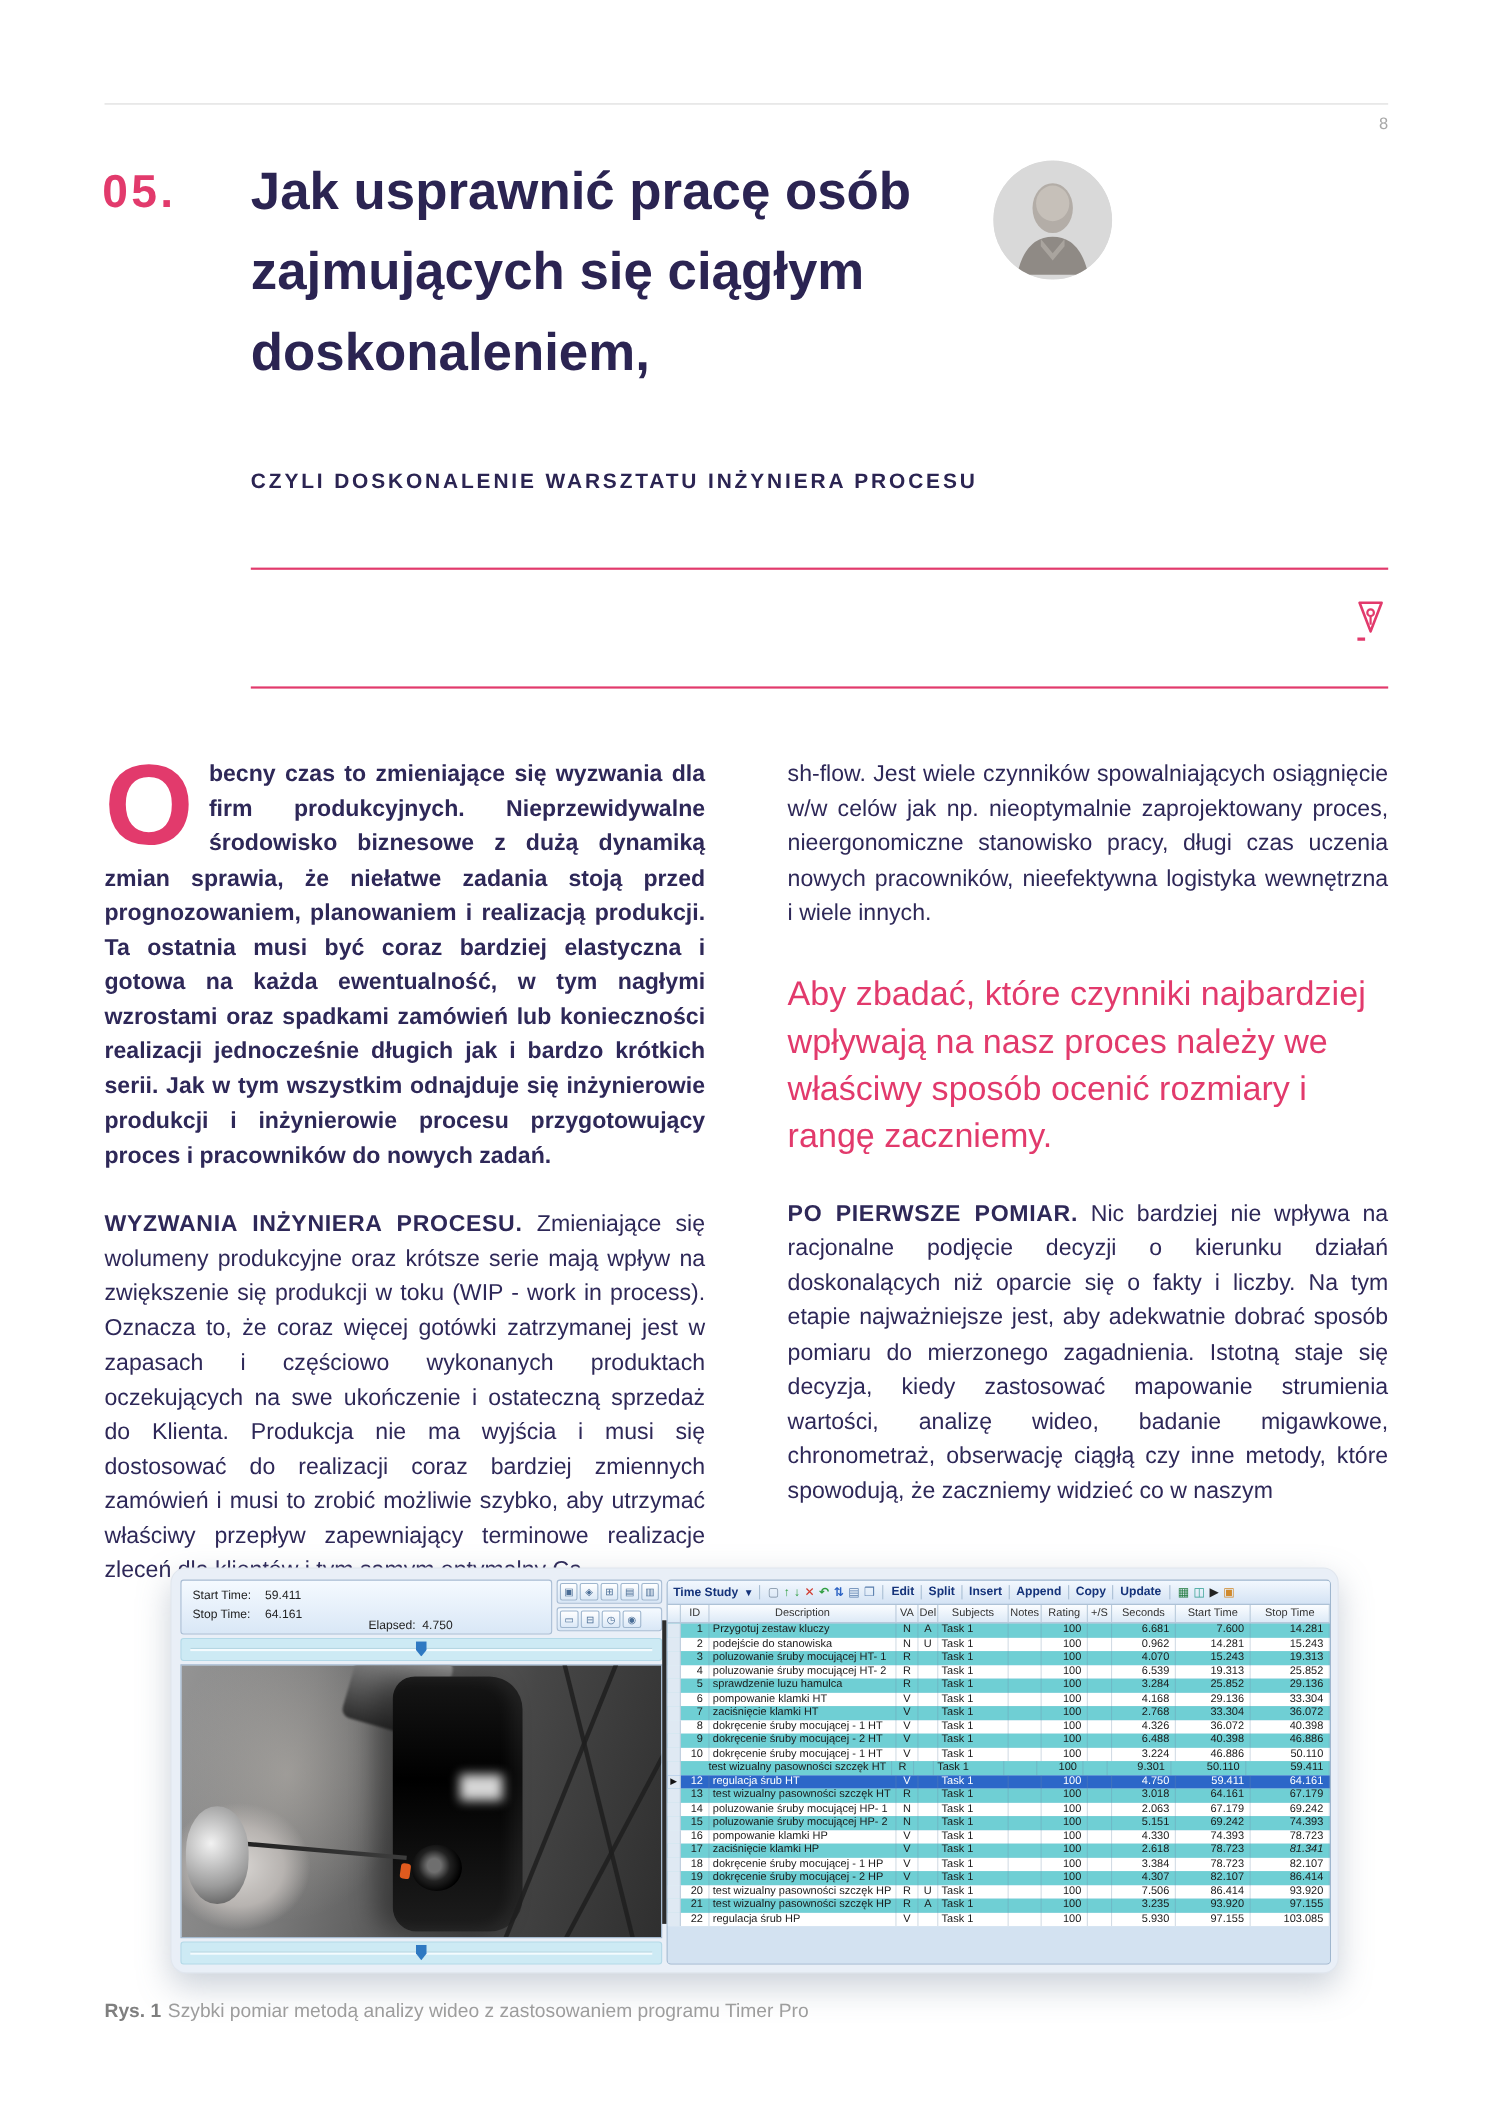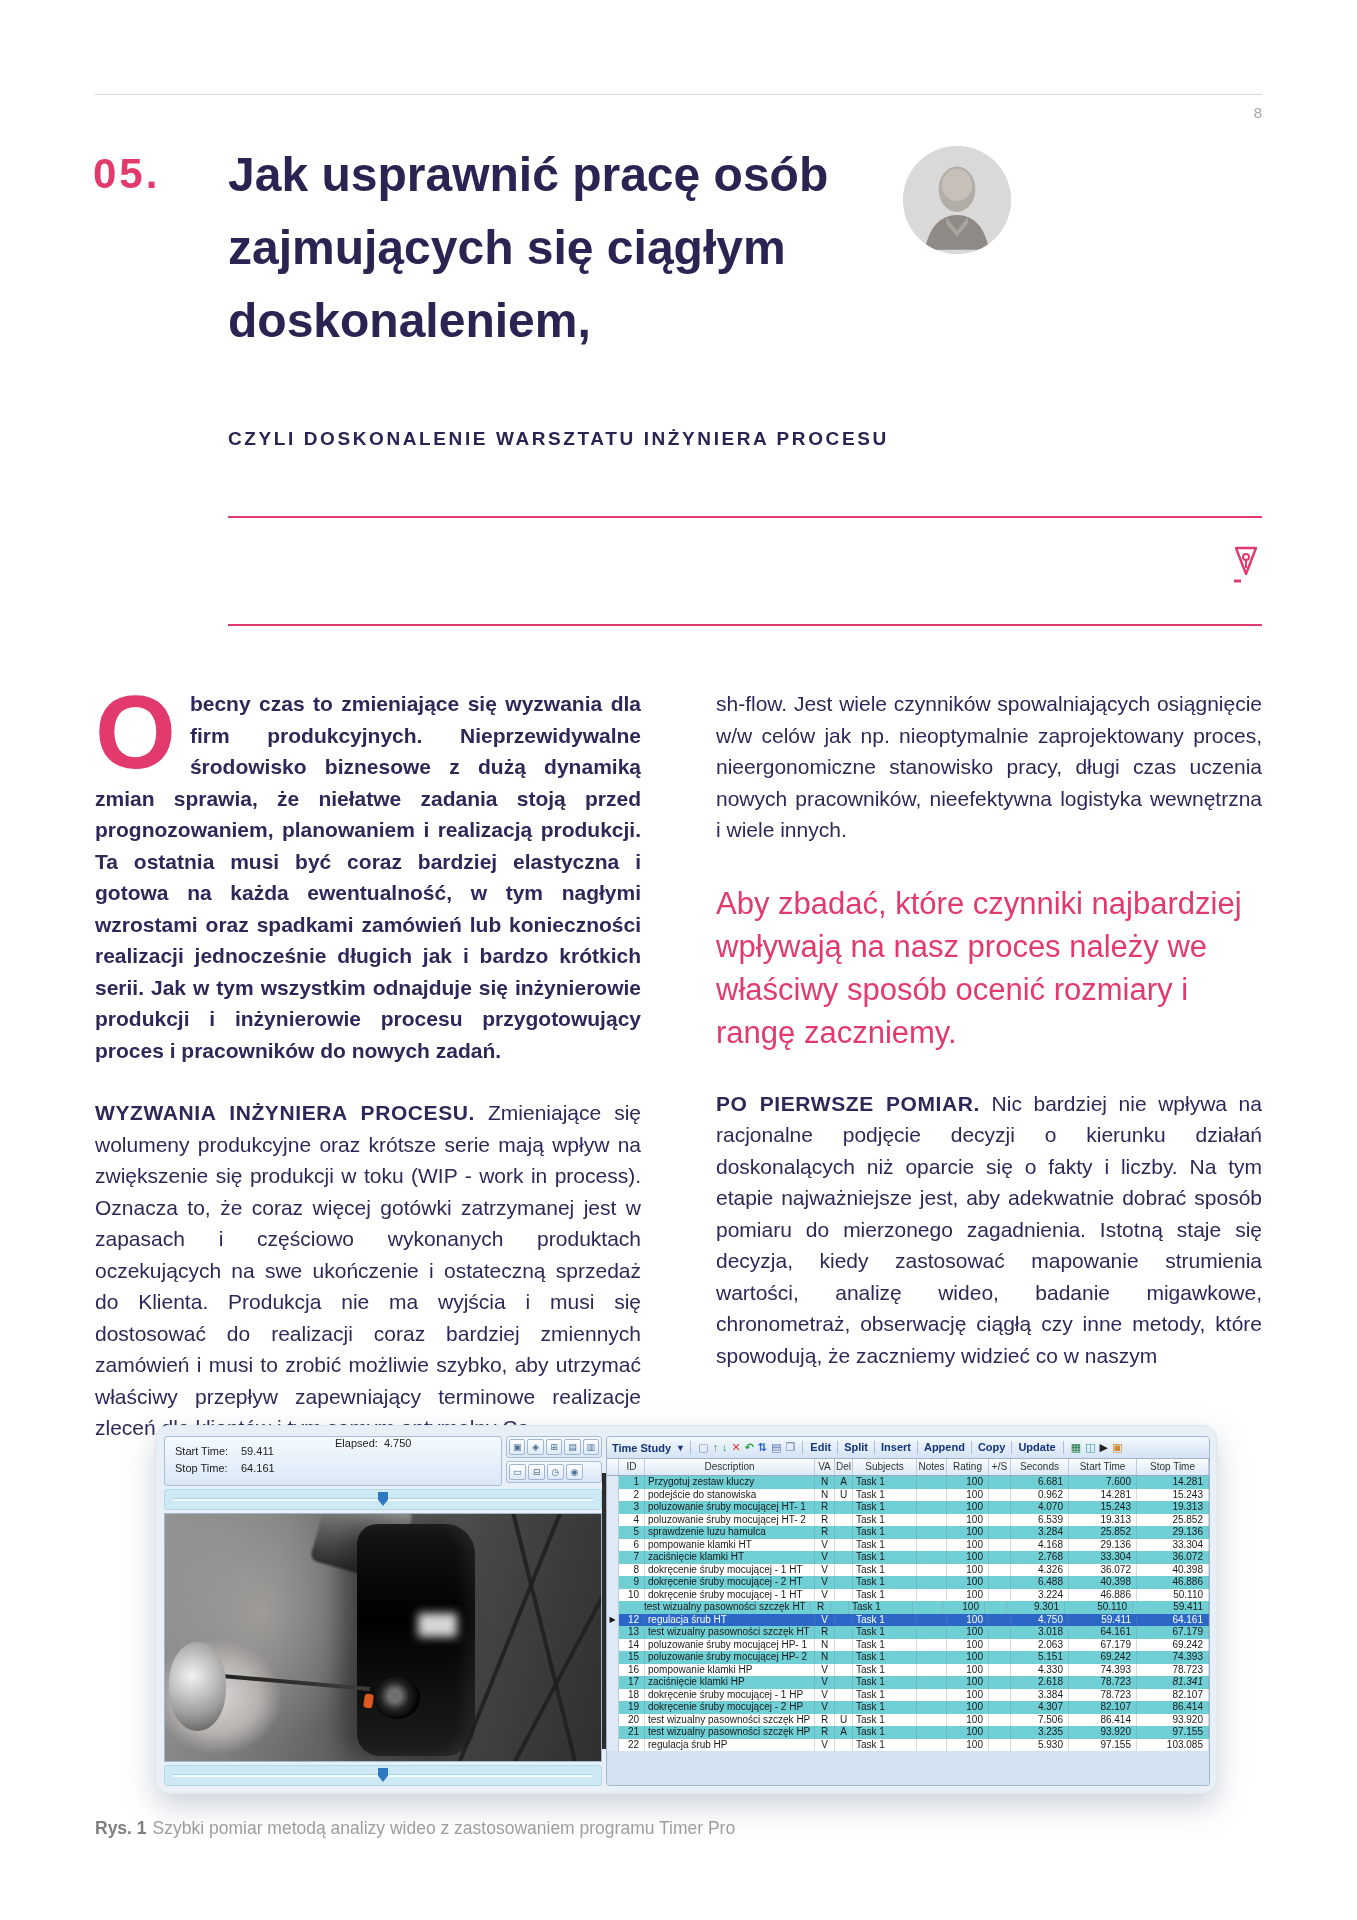--- a/index.html
+++ b/index.html
@@ -33,21 +33,21 @@
 
   
   .fig{left:155px;top:1425px;width:1060px;height:367px;background:#e9eff7;border:1px solid #e0e6ee;
        border-radius:14px;box-shadow:0 12px 30px rgba(110,125,150,.35);overflow:hidden;}
   .player{left:8px;top:10px;width:438px;height:348px;}
   .pinfo{display:flex;height:50px;}
   .pinfo-box{width:336px;height:48px;border:1px solid #a9bdd4;border-radius:3px;
              background:linear-gradient(#f5faff,#d9e7f6);position:relative;font-size:11px;color:#222;}
   .pinfo-line{position:absolute;left:10px;white-space:nowrap;}
   .pinfo-label{display:inline-block;width:66px;}
-  .elapsed{position:absolute;left:170px;top:0;white-space:nowrap;}
+  .elapsed{position:absolute;left:170px;top:35px;white-space:nowrap;}
   .picons{margin-left:4px;width:96px;display:flex;flex-direction:column;gap:3px;}
   .picon-row{display:flex;gap:2px;border:1px solid #a9bdd4;border-radius:3px;padding:2px;
              background:linear-gradient(#f5faff,#d9e7f6);}
   .picon{width:15px;height:14px;border:1px solid #9fb6ce;border-radius:2px;font-size:9px;line-height:14px;
          text-align:center;background:linear-gradient(#ffffff,#dce9f7);color:#4a6d96;}
   .slider{margin-top:3px;height:19px;background:#cdeaf4;border:1px solid #b3d9e8;border-radius:3px;position:relative;}
   .slider-line{position:absolute;left:8px;right:8px;top:8px;height:2px;background:#f4fbfe;border-top:1px solid #aed3e0;}
   .slider-thumb{position:absolute;left:calc(50% - 5px);top:2px;width:10px;height:14px;background:#2f79c2;
                 clip-path:polygon(0 0,100% 0,100% 55%,50% 100%,0 55%);}
   .video{margin-top:3px;height:247px;position:relative;overflow:hidden;border:1px solid #9fb6ce;

